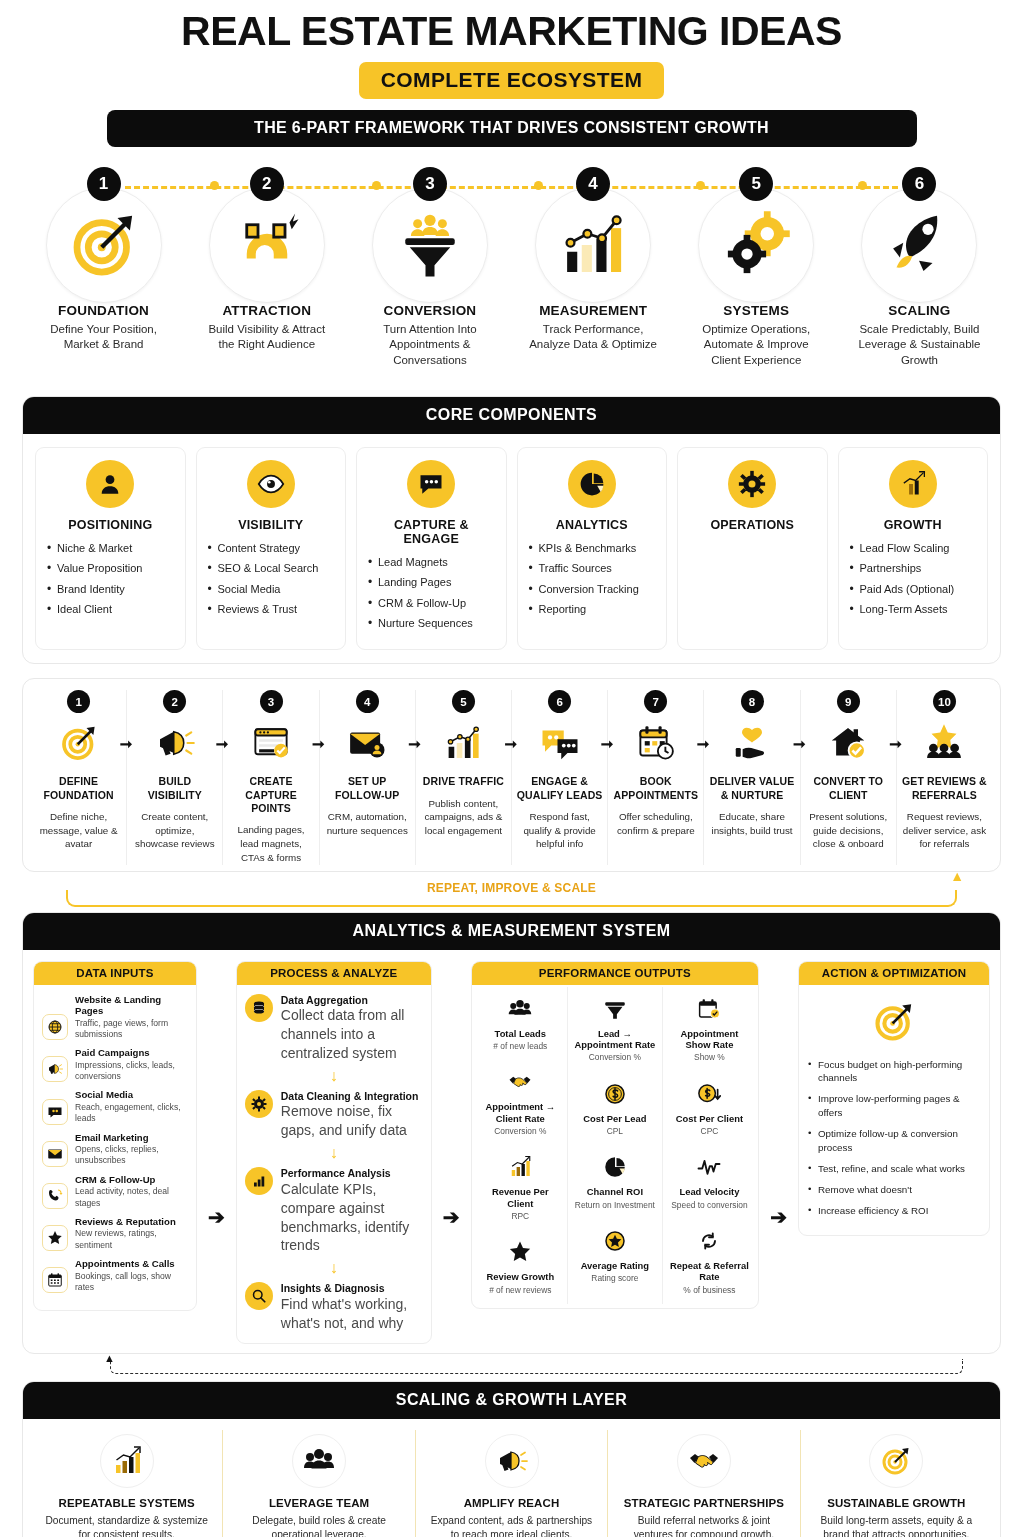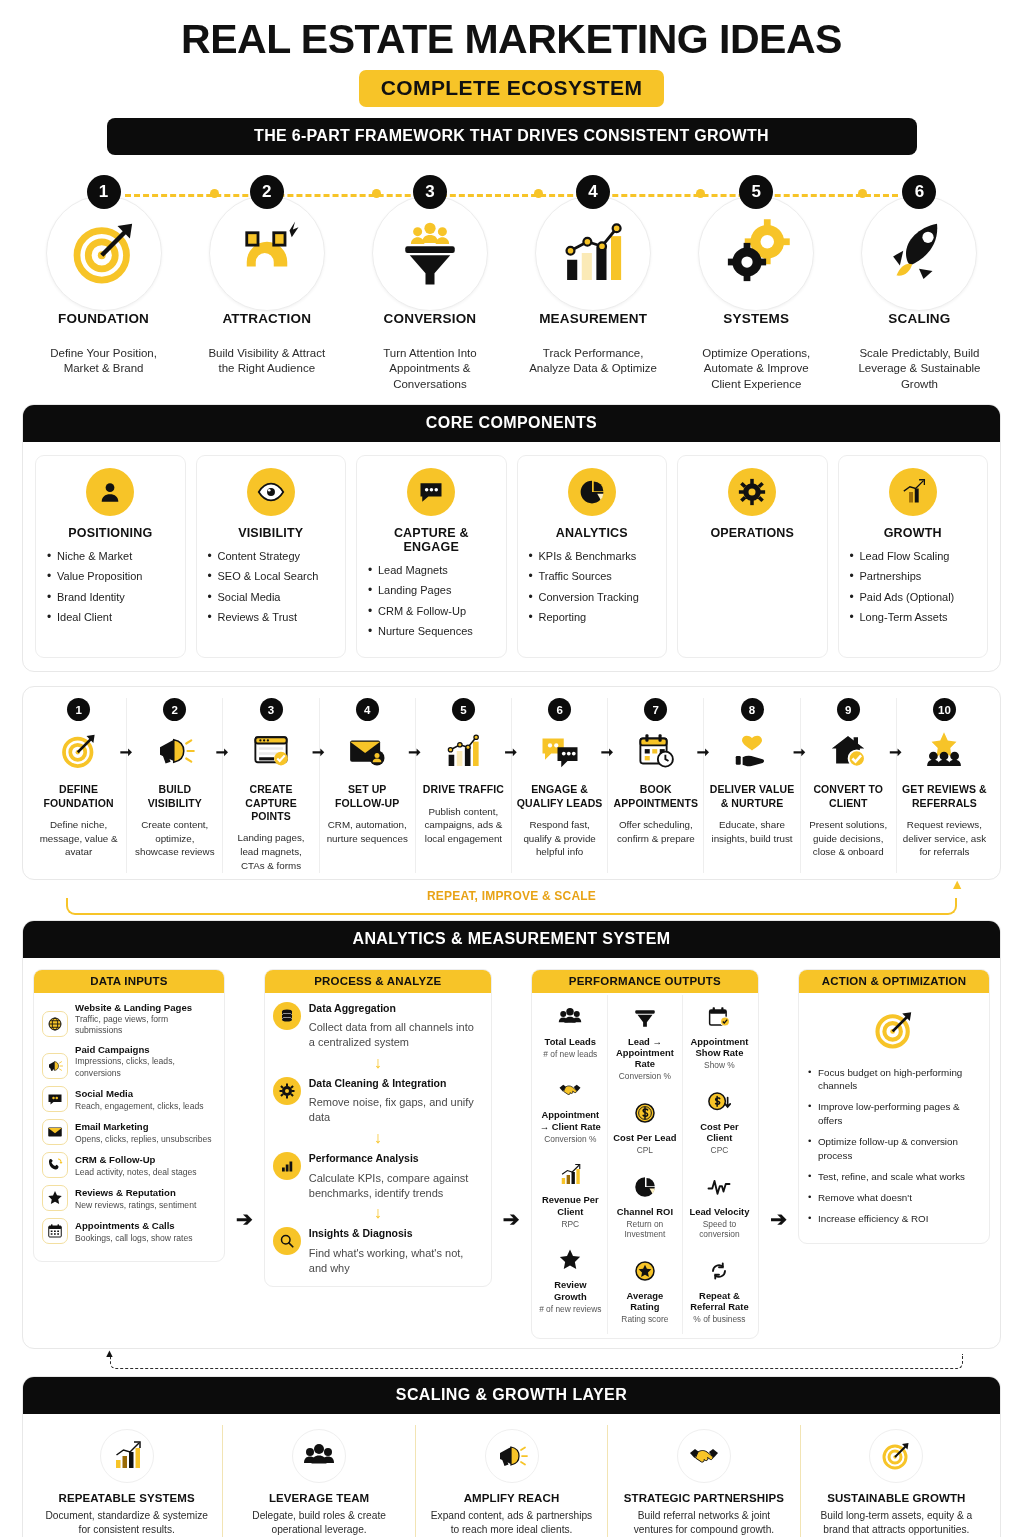--- a/index.html
+++ b/index.html
@@ -3,21 +3,21 @@
 <meta charset="utf-8">
 <style>
   * { box-sizing: border-box; margin: 0; padding: 0; }
   body {
     width: 1023px; height: 1537px;
     background: #ffffff;
     font-family: "Liberation Sans", sans-serif;
     color: #111111;
     overflow: hidden;
   }
-  .page { width: 1023px; height: 1537px; position: relative; padding: 8px 22px; }
+  .page { width: 1023px; height: 1537px; position: relative; padding: 0 22px; }
 
   
   .hdr { text-align: center; padding-top: 10px; }
   .hdr h1 {
     font-size: 41px; font-weight: 800; letter-spacing: -0.5px;
     color: #111; line-height: 1.05; text-transform: uppercase;
   }
   .sub-pill {
     display: inline-block; margin-top: 9px;
     background: #F7C428; color: #111;
@@ -52,21 +52,21 @@
   .step-circle {
     width: 116px; height: 116px; border-radius: 50%;
     background: #fff; border: 1px solid #EDEDED;
     margin: -14px auto 0; display: flex; align-items: center; justify-content: center;
     box-shadow: 0 1px 3px rgba(0,0,0,.05);
   }
   .step-title {
     font-size: 13.5px; font-weight: 800; letter-spacing: .2px;
   }
   .step-desc {
-    margin-top: 20px; font-size: 11.5px; line-height: 1.33; color: #2b2b2b;
+    margin-top: 4px; font-size: 11.5px; line-height: 1.33; color: #2b2b2b;
     padding: 0 14px;
   }
 
   
   .panel {
     border: 1px solid #E8E8E8; border-radius: 12px; background: #fff;
     overflow: hidden; margin-top: 14px;
   }
   .panel-hd {
     background: #0C0C0C; color: #fff; text-align: center;
@@ -141,22 +141,22 @@
   }
   .repeat-band .uparrow {
     position: absolute; right: 31px; top: -6px; color: #F7C428; font-size: 14px;
   }
 
   
   .an-grid { display: flex; gap: 10px; align-items: flex-start; }
   .an-col {
     border: 1px solid #EDEDED; border-radius: 9px; overflow: hidden; background: #fff;
   }
-  .an-col.c1 { width: 192px; }
-  .an-col.c2 { width: 228px; }
+  .an-col.c1 { width: 164px; }
+  .an-col.c2 { width: 196px; }
   .an-col.c3 { flex: 1; }
   .an-col.c4 { width: 192px; }
   .an-hd {
     background: #F7C428; color: #111; text-align: center;
     font-size: 11.5px; font-weight: 800; letter-spacing: .2px; padding: 5px 4px 6px;
   }
   .an-body { padding: 9px 8px 10px; }
   .an-arrow {
     align-self: center; font-size: 20px; font-weight: 700; color: #111;
     padding: 0 1px; margin-top: 130px;
@@ -170,21 +170,21 @@
   }
   .di-t { font-size: 9.6px; font-weight: 800; line-height: 1.2; }
   .di-d { font-size: 8.6px; line-height: 1.32; color: #4a4a4a; margin-top: 1px; }
 
   .pa-row { display: flex; gap: 8px; align-items: flex-start; }
   .pa-ico {
     width: 28px; height: 28px; min-width: 28px; border-radius: 50%;
     background: #F7C428; display: flex; align-items: center; justify-content: center;
   }
   .pa-t { font-size: 10.5px; font-weight: 800; line-height: 1.2; }
-  .pa-d { font-size: 11px; line-height: 1.35; color: #4a4a4a; margin-top: 6px; }
+  .pa-d { font-size: 14px; line-height: 1.35; color: #4a4a4a; margin-top: 0; }
   .pa-down { text-align: center; color: #F7C428; font-size: 16px; line-height: 1;
     margin: 5px 0 6px; font-weight: 700; }
 
   .po-grid { display: flex; }
   .po-cell {
     flex: 1; text-align: center; padding: 7px 5px 9px;
   }
   .po-col { flex: 1; }
   .po-col + .po-col { border-left: 1px solid #EFEFEF; }
   .po-ico { height: 30px; display: flex; align-items: center; justify-content: center; }

